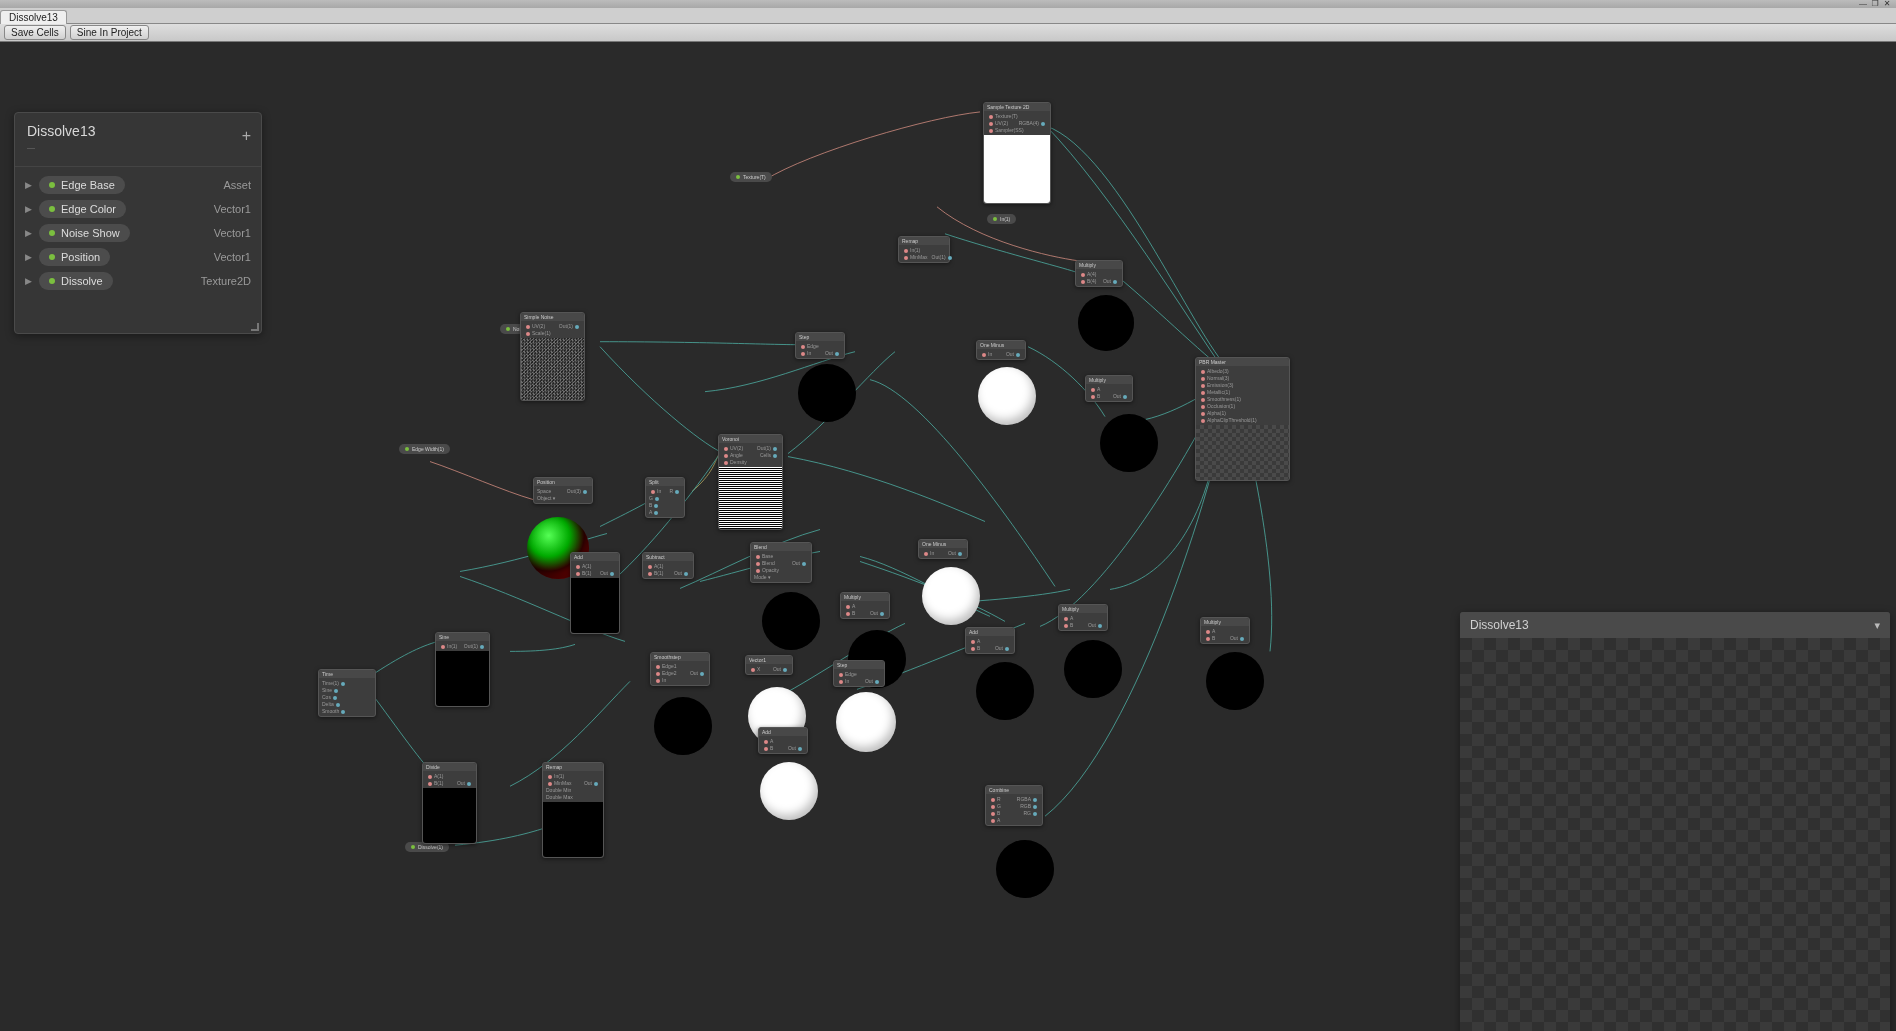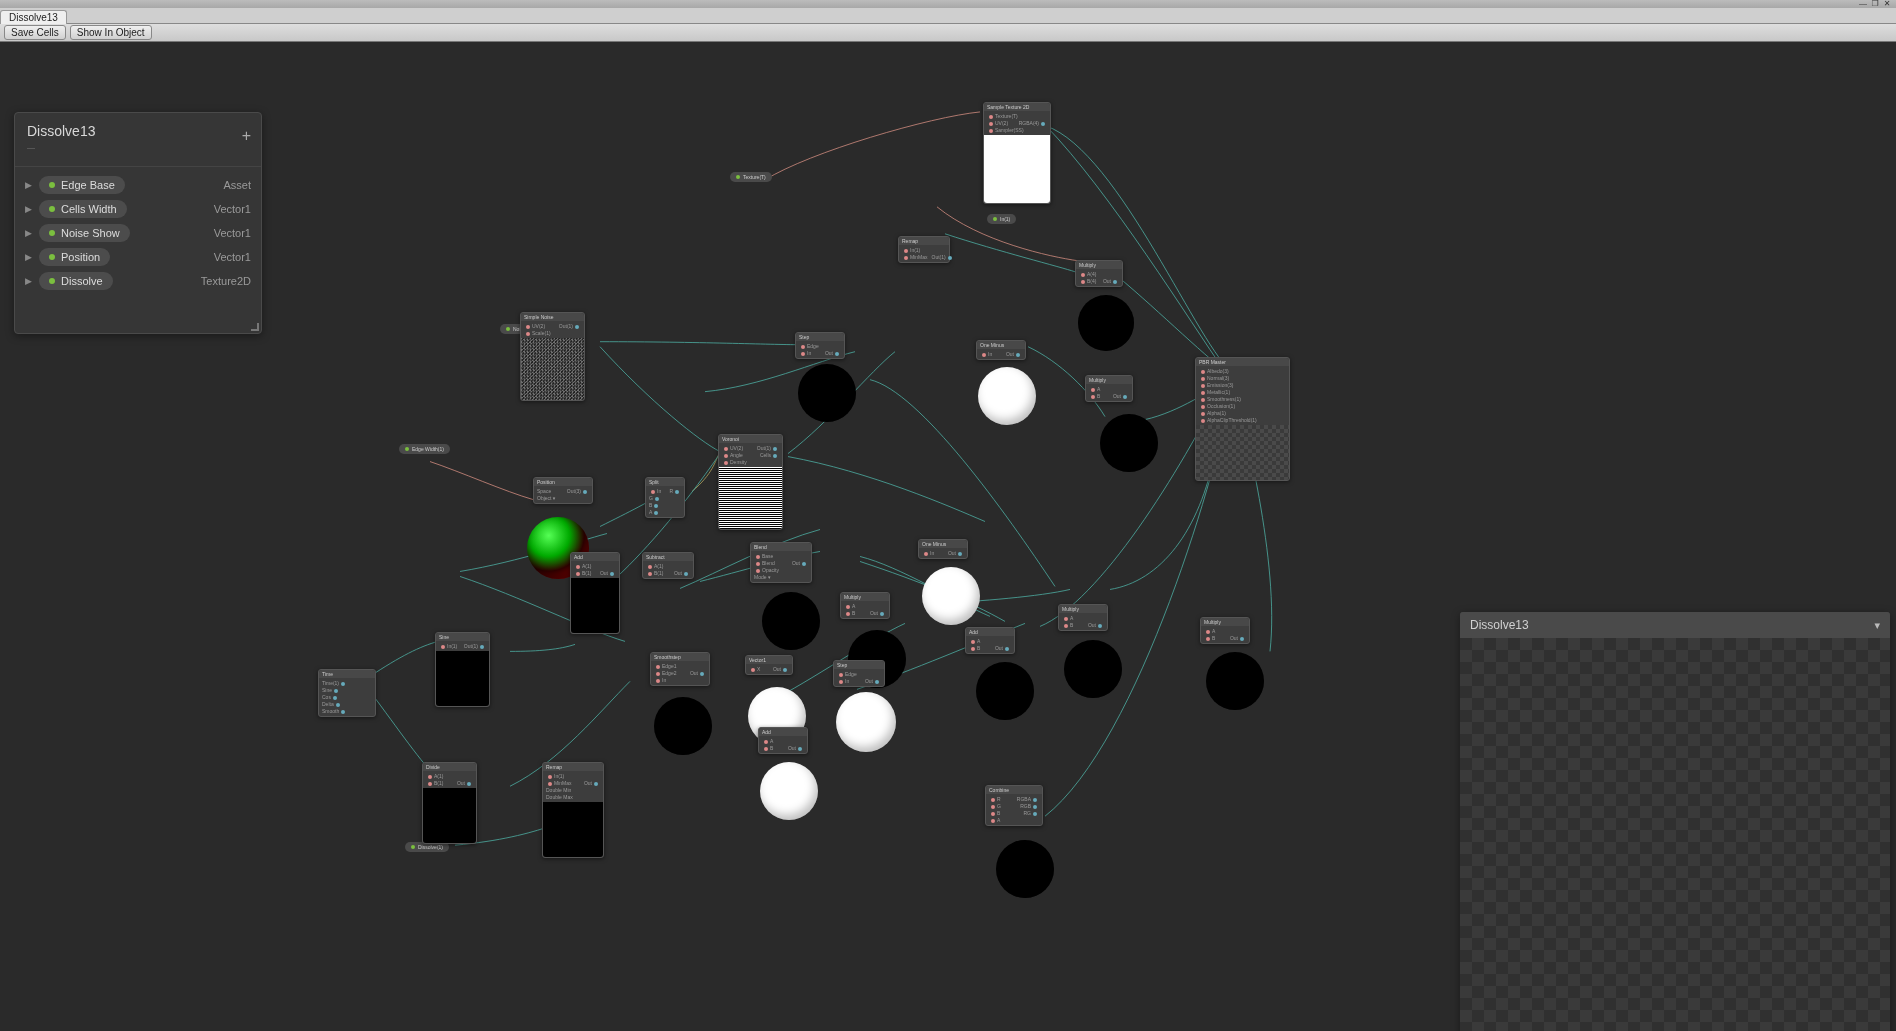--- a/index.html
+++ b/index.html
@@ -172,21 +172,21 @@
     <span>✕</span>
   </div>
 </div>
 
 <div class="tab-strip">
   <div class="tab">Dissolve13</div>
 </div>
 
 <div class="toolbar">
   <button>Save Cells</button>
-  <button>Show In Object</button>
+  <button>Sine In Project</button>
 </div>
 
 <div class="canvas">
 
   <svg class="wires" viewBox="0 0 1896 990" preserveAspectRatio="none">
 
     <path class="warm" d="M765 138 C810 110 930 75 980 70"></path>
     <path class="warm" d="M937 165 C980 200 1050 215 1078 219"></path>
 
     <path d="M1046 84 C1110 150 1190 280 1225 330"></path>
@@ -258,21 +258,21 @@
               <span>Edge Base</span>
             </span>
         </div>
         <span class="type">Asset</span>
       </div>
       <div class="prop-row">
         <div class="left">
           <span class="chev">▶</span>
           <span class="pill">
               <span class="dot"></span>
-              <span>Cells Width</span>
+              <span>Edge Color</span>
             </span>
         </div>
         <span class="type">Vector1</span>
       </div>
       <div class="prop-row">
         <div class="left">
           <span class="chev">▶</span>
           <span class="pill">
               <span class="dot"></span>
               <span>Noise Show</span>

